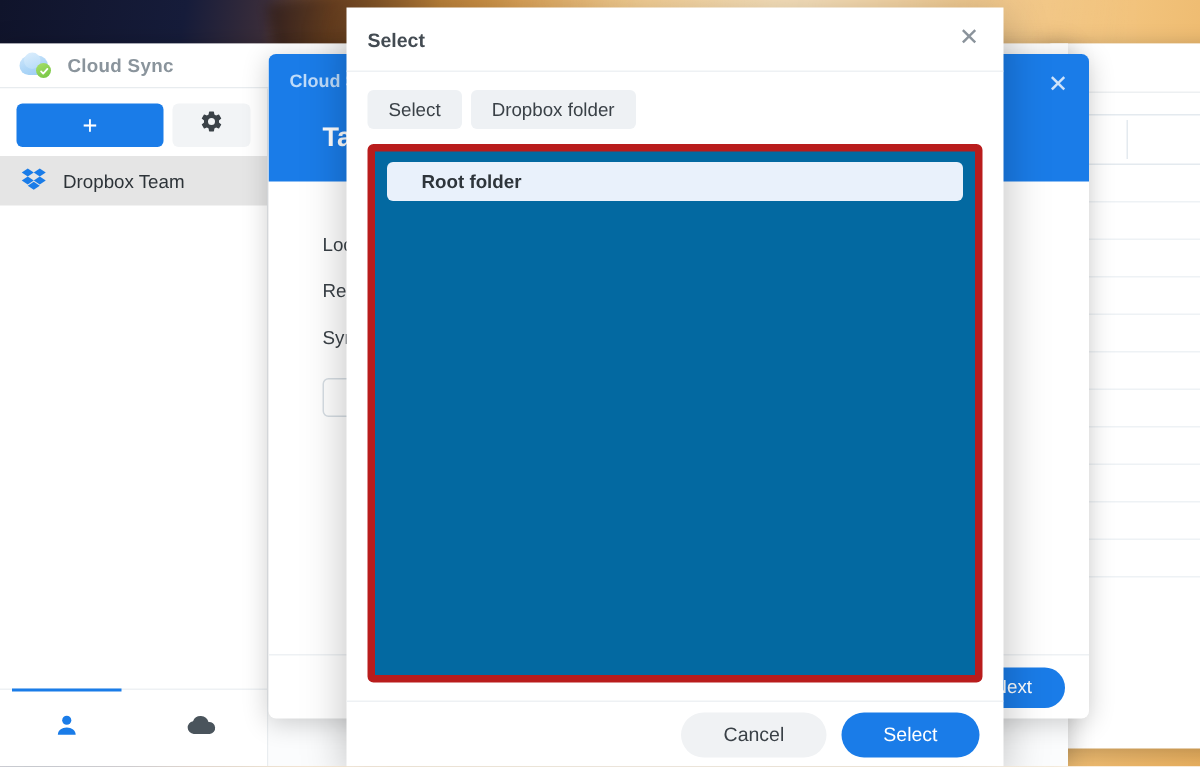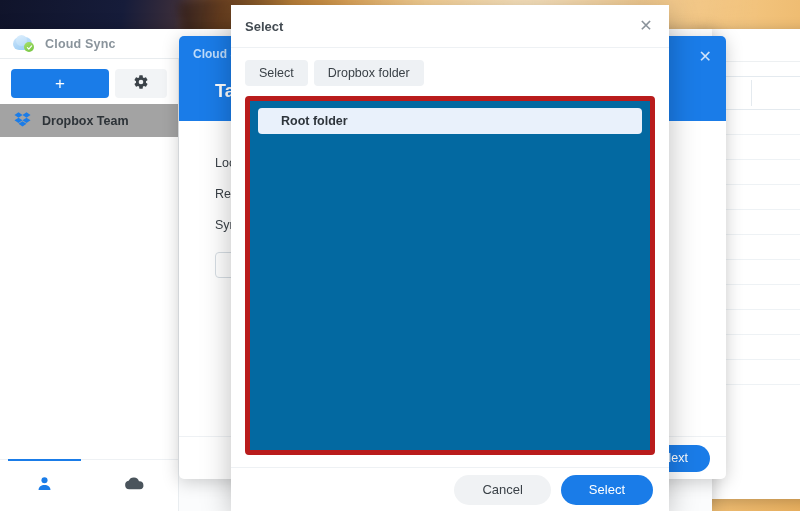--- a/index.html
+++ b/index.html
@@ -166,21 +166,21 @@
     color: #6d767e;
   }
   .chev-up { display:block; }
   .side-item {
     display: flex; align-items: center; gap: 11px;
     height: 33px;
     padding-left: 14px;
     font-size: 12.5px;
     color: #2d3338;
   }
-  .side-item.active { background: #a3a3a3; font-weight: bold; }
+  .side-item.active { background: #e5e5e5; }
   .dropbox-ico { display:block; }
 
   .side-footer {
     position: absolute;
     left: 0; right: 0; bottom: 0;
     height: 52px;
     border-top: 1px solid #eef1f4;
     display: flex;
   }
   .foot-tab {

